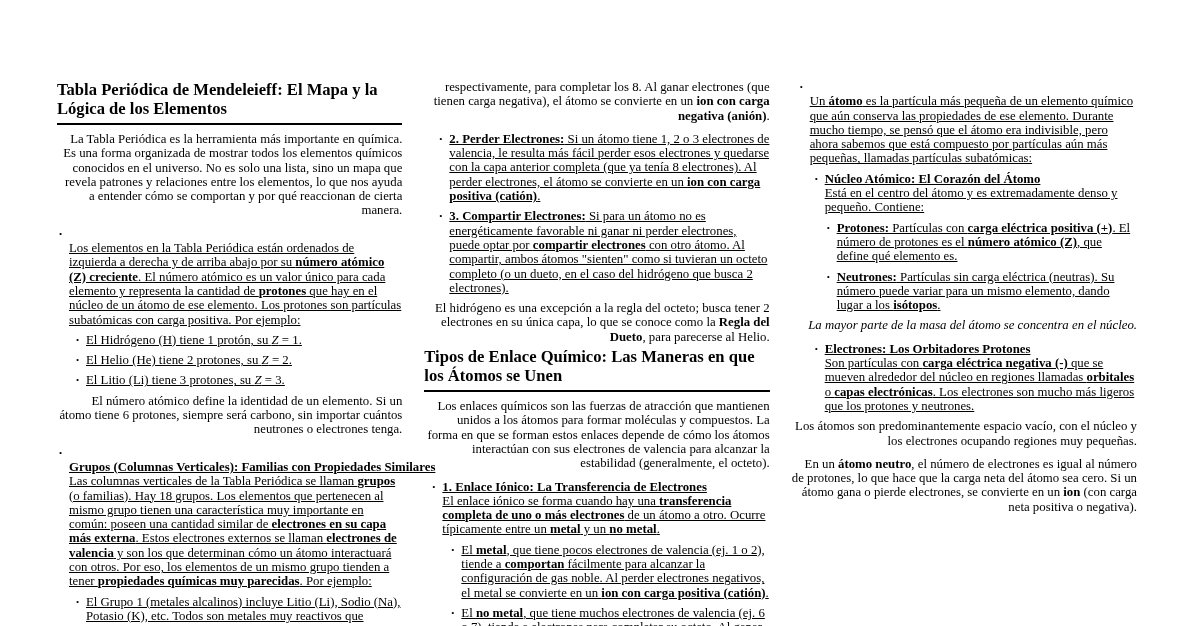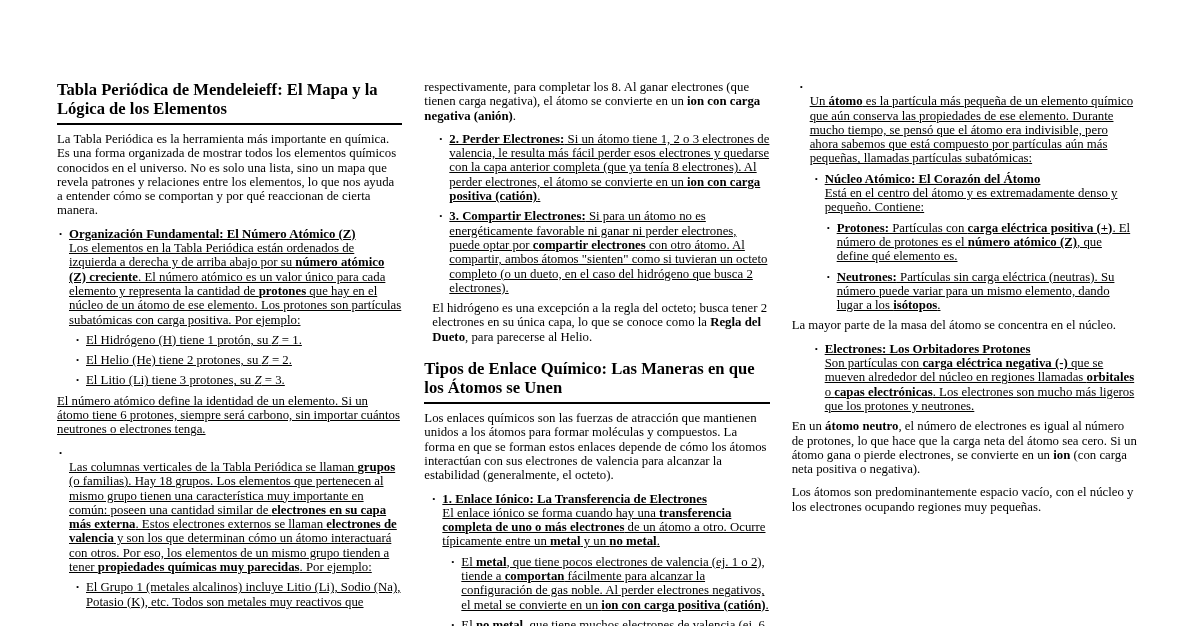--- a/index.html
+++ b/index.html
@@ -34,24 +34,25 @@
   }
   h2.sec {
     font-size: 16.6px;
     line-height: 19px;
     font-weight: bold;
     margin: 0 0 7px 0;
     padding-bottom: 5px;
     border-bottom: 2px solid #000000;
   }
   .col-left h2.sec { }
-  h2.sec.follow { margin-top: 15px; }
+  h2.sec.follow { margin-top: 3px; }
   p.blk {
     margin: 0 0 9px 0;
     white-space: pre-line;
+    text-align: right;
   }
   p.tight { margin-bottom: 0; margin-left: 8px; }
   .li {
     display: flex;
     margin: 0 0 6px 0;
   }
   .li .marker {
     flex: 0 0 10px;
     font-size: 9px;
     line-height: 14.3px;
@@ -60,43 +61,43 @@
   .li .li-text {
     flex: 1 1 auto;
     min-width: 0;
     white-space: pre-line;
     text-decoration: underline;
   }
   
   .ml1  { margin-left: 1px;  }
   .ml7  { margin-left: 7px;  }
   .ml10 { margin-left: 10px; }
-  .ml11 { margin-left: 11px; text-decoration: underline; }
+  .ml11 { margin-left: 11px; }
   .ml14 { margin-left: 14px; }
   .ml18 { margin-left: 18px; }
   .ml22 { margin-left: 22px; }
-  .ml23 { margin-left: 23px; }
+  .ml23 { margin-left: 23px; font-style: italic; }
   .ml25 { margin-left: 25px; }
   .ml26 { margin-left: 26px; }
   .ml28 { margin-left: 28px; }
   .ml34 { margin-left: 34px; }
 </style>
 </head>
 <body>
 
 <div class="page">
   <div class="cols">
 
     <div class="col col-left">
       <h2 class="sec">Tabla Periódica de Mendeleieff: El Mapa y la Lógica de los Elementos</h2>
       <p class="blk">La Tabla Periódica es la herramienta más importante en química. Es una forma organizada de mostrar todos los elementos químicos conocidos en el universo. No es solo una lista, sino un mapa que revela patrones y relaciones entre los elementos, lo que nos ayuda a entender cómo se comportan y por qué reaccionan de cierta manera.</p>
 
       <div class="li ml1">
         <span class="marker">•</span>
-        <div class="li-text"><b>Organización Fundamental: El Número Atómico (Z)</b>
+        <div class="li-text">
 Los elementos en la Tabla Periódica están ordenados de izquierda a derecha y de arriba abajo por su <b>número atómico (Z) creciente</b>. El número atómico es un valor único para cada elemento y representa la cantidad de <b>protones</b> que hay en el núcleo de un átomo de ese elemento. Los protones son partículas subatómicas con carga positiva. Por ejemplo:</div>
       </div>
 
       <div class="li ml18">
         <span class="marker">•</span>
         <div class="li-text">El Hidrógeno (H) tiene 1 protón, su <i>Z</i> = 1.</div>
       </div>
       <div class="li ml18">
         <span class="marker">•</span>
         <div class="li-text">El Helio (He) tiene 2 protones, su <i>Z</i> = 2.</div>
@@ -104,20 +105,21 @@
       <div class="li ml18">
         <span class="marker">•</span>
         <div class="li-text">El Litio (Li) tiene 3 protones, su <i>Z</i> = 3.</div>
       </div>
 
       <p class="blk ml11">El número atómico define la identidad de un elemento. Si un átomo tiene 6 protones, siempre será carbono, sin importar cuántos neutrones o electrones tenga.</p>
 
       <div class="li ml1">
         <span class="marker">•</span>
         <div class="li-text">
+<b style="white-space: nowrap;">Grupos (Columnas Verticales): Familias con Propiedades Similares</b>
 Las columnas verticales de la Tabla Periódica se llaman <b>grupos</b> (o familias). Hay 18 grupos. Los elementos que pertenecen al mismo grupo tienen una característica muy importante en común: poseen una cantidad similar de <b>electrones en su capa más externa</b>. Estos electrones externos se llaman <b>electrones de valencia</b> y son los que determinan cómo un átomo interactuará con otros. Por eso, los elementos de un mismo grupo tienden a tener <b>propiedades químicas muy parecidas</b>. Por ejemplo:</div>
       </div>
 
       <div class="li ml18">
         <span class="marker">•</span>
         <div class="li-text">El Grupo 1 (metales alcalinos) incluye Litio (Li), Sodio (Na), Potasio (K), etc. Todos son metales muy reactivos que</div>
       </div>
     </div>
 
     <div class="col col-middle">
@@ -182,20 +184,20 @@
       </div>
 
       <p class="blk ml23">La mayor parte de la masa del átomo se concentra en el núcleo.</p>
 
       <div class="li ml22">
         <span class="marker">•</span>
         <div class="li-text"><b>Electrones: Los Orbitadores Protones</b>
 Son partículas con <b>carga eléctrica negativa (-)</b> que se mueven alrededor del núcleo en regiones llamadas <b>orbitales</b> o <b>capas electrónicas</b>. Los electrones son mucho más ligeros que los protones y neutrones.</div>
       </div>
 
+      <p class="blk ml10">Los átomos son predominantemente espacio vacío, con el núcleo y los electrones ocupando regiones muy pequeñas.</p>
+
       <p class="blk ml28">En un <b>átomo neutro</b>, el número de electrones es igual al número de protones, lo que hace que la carga neta del átomo sea cero. Si un átomo gana o pierde electrones, se convierte en un <b>ion</b> (con carga neta positiva o negativa).</p>
-
-      <p class="blk ml10">Los átomos son predominantemente espacio vacío, con el núcleo y los electrones ocupando regiones muy pequeñas.</p>
 
     </div>
 
   </div>
 </div>
 
 </body></html>

